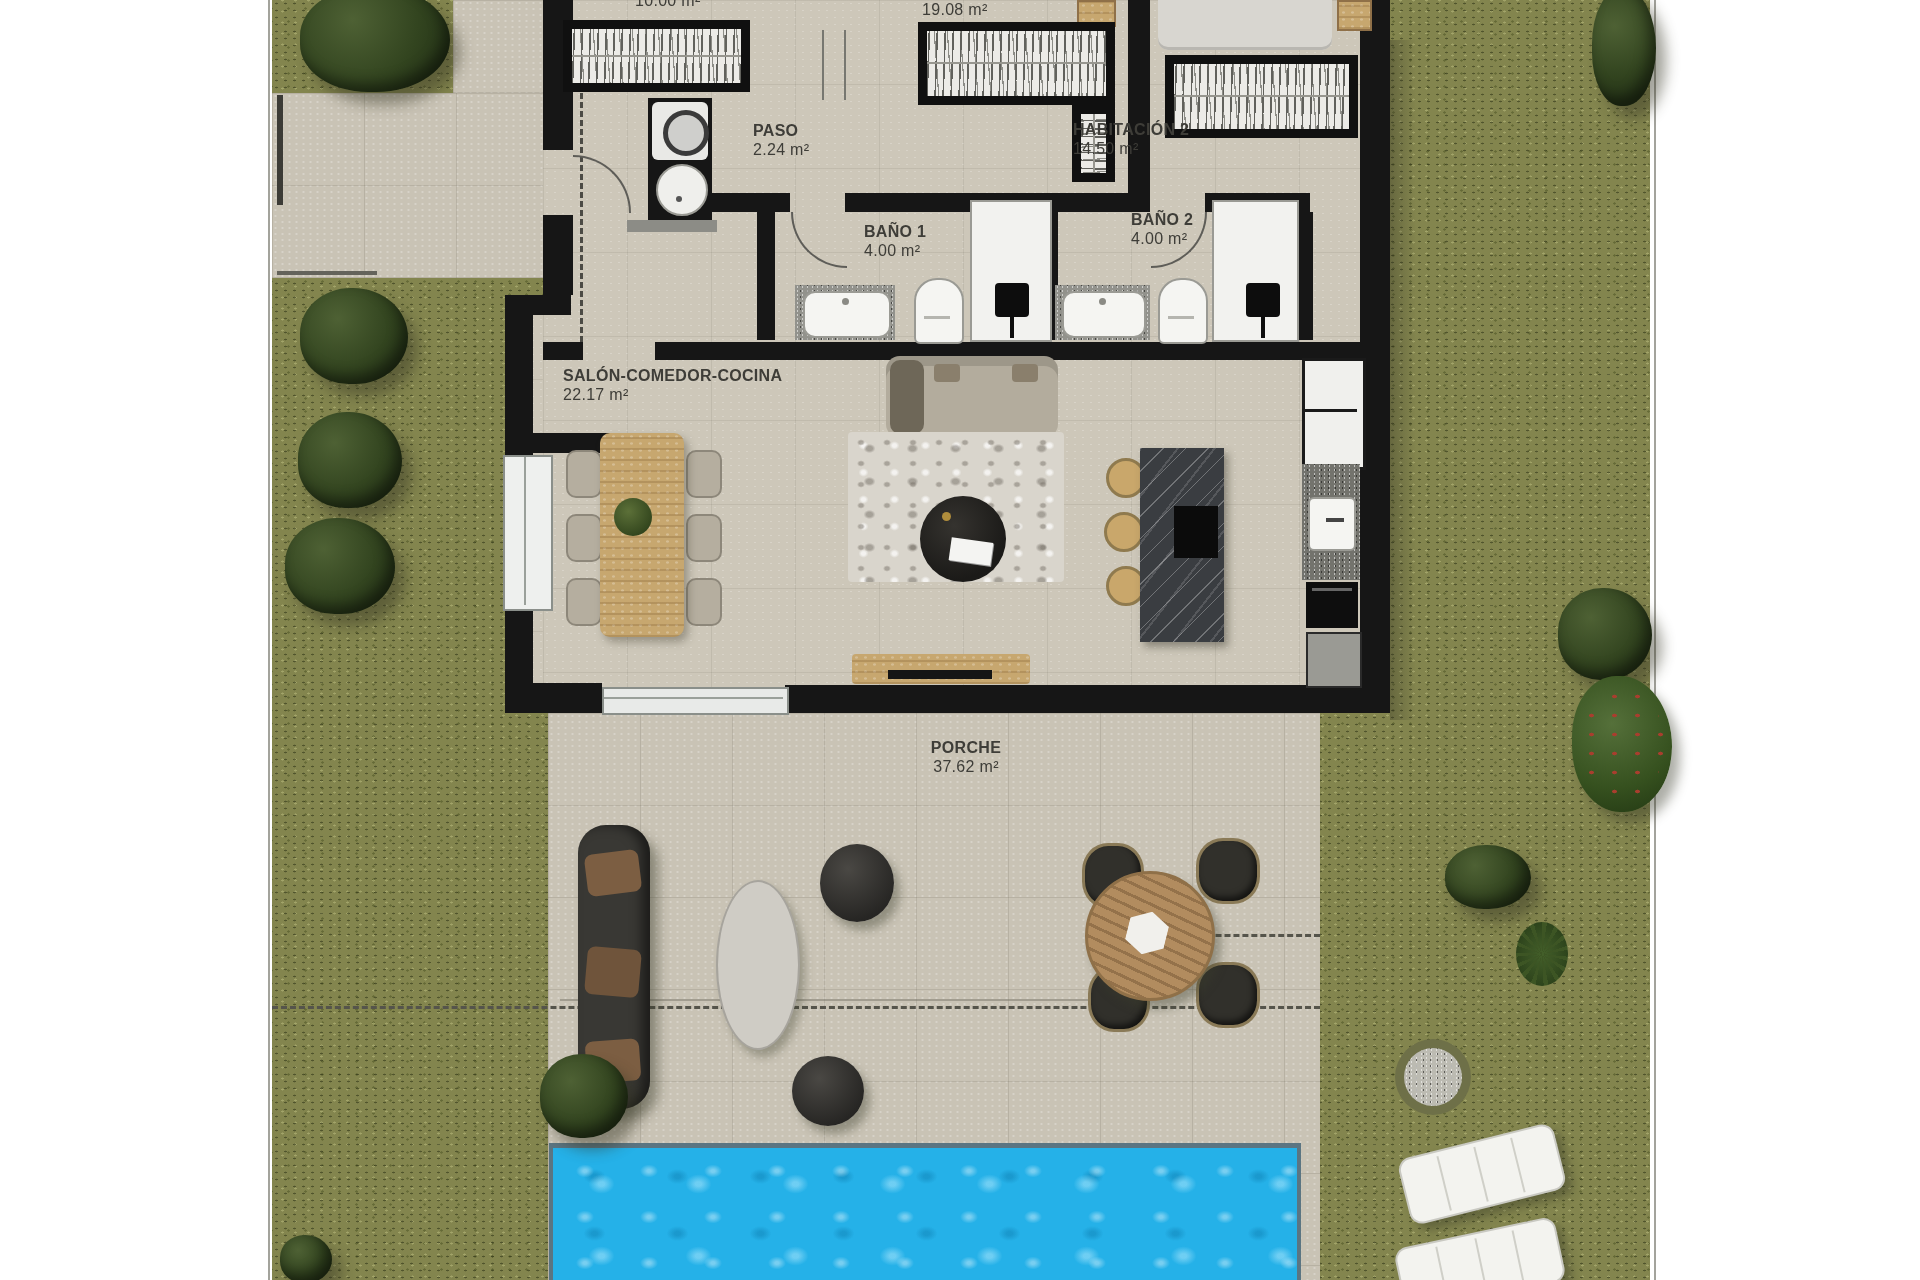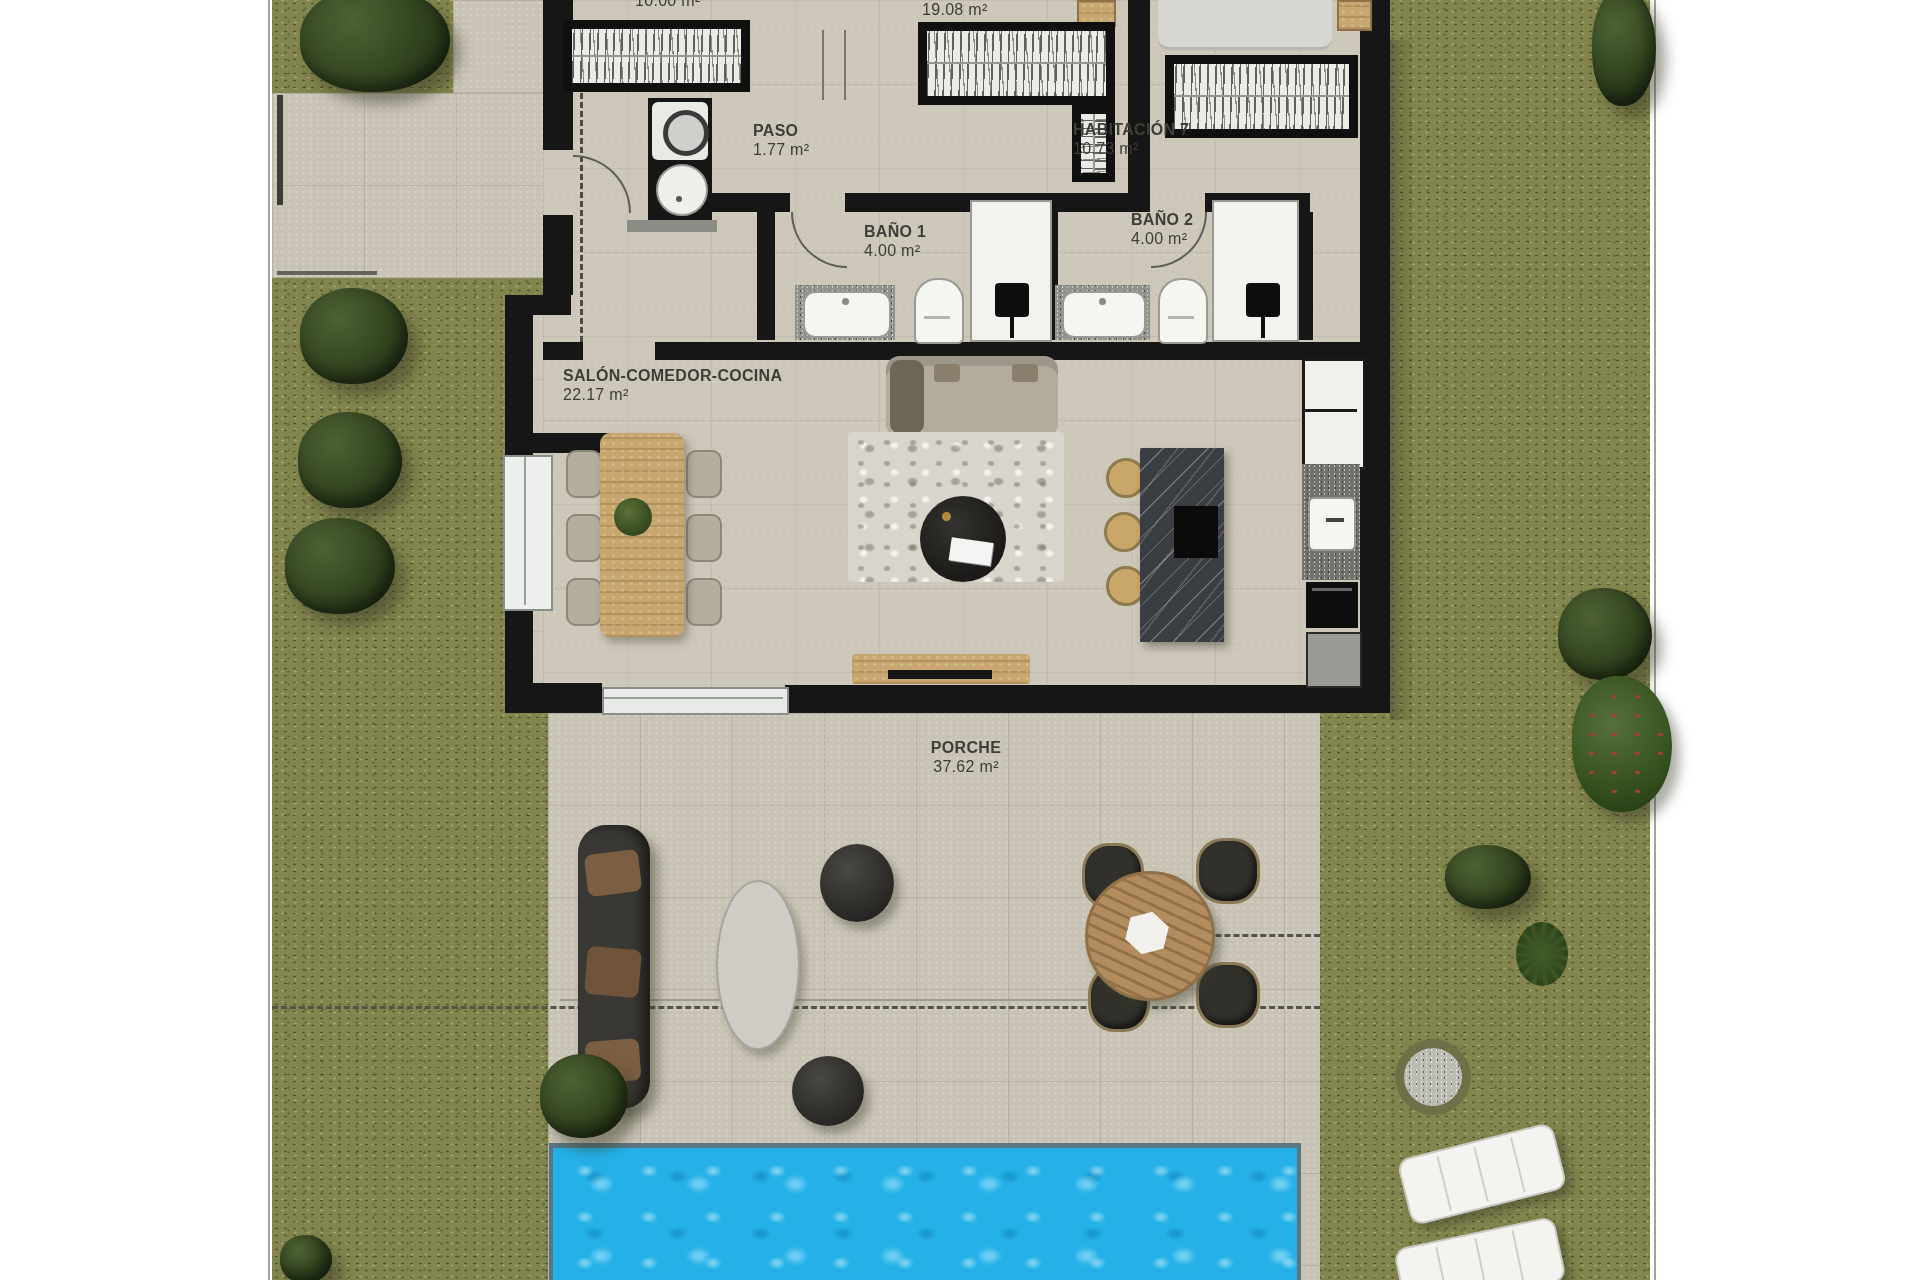--- a/index.html
+++ b/index.html
@@ -260,26 +260,26 @@
       <i style="left:118px;"></i>
   </div>
 
   <div class="abs lbl" style="left:635px;top:-9px;">
     <div class="area">10.00 m²</div>
   </div>
   <div class="abs lbl" style="left:922px;top:0px;">
     <div class="area">19.08 m²</div>
   </div>
   <div class="abs lbl" style="left:1073px;top:120px;">
-    <div>HABITACIÓN 7</div>
-    <div class="area">10.73 m²</div>
+    <div>HABITACIÓN 2</div>
+    <div class="area">14.50 m²</div>
   </div>
   <div class="abs lbl" style="left:753px;top:121px;">
     <div>PASO</div>
-    <div class="area">1.77 m²</div>
+    <div class="area">2.24 m²</div>
   </div>
   <div class="abs lbl" style="left:864px;top:222px;">
     <div>BAÑO 1</div>
     <div class="area">4.00 m²</div>
   </div>
   <div class="abs lbl" style="left:1131px;top:210px;">
     <div>BAÑO 2</div>
     <div class="area">4.00 m²</div>
   </div>
   <div class="abs lbl" style="left:563px;top:366px;">

